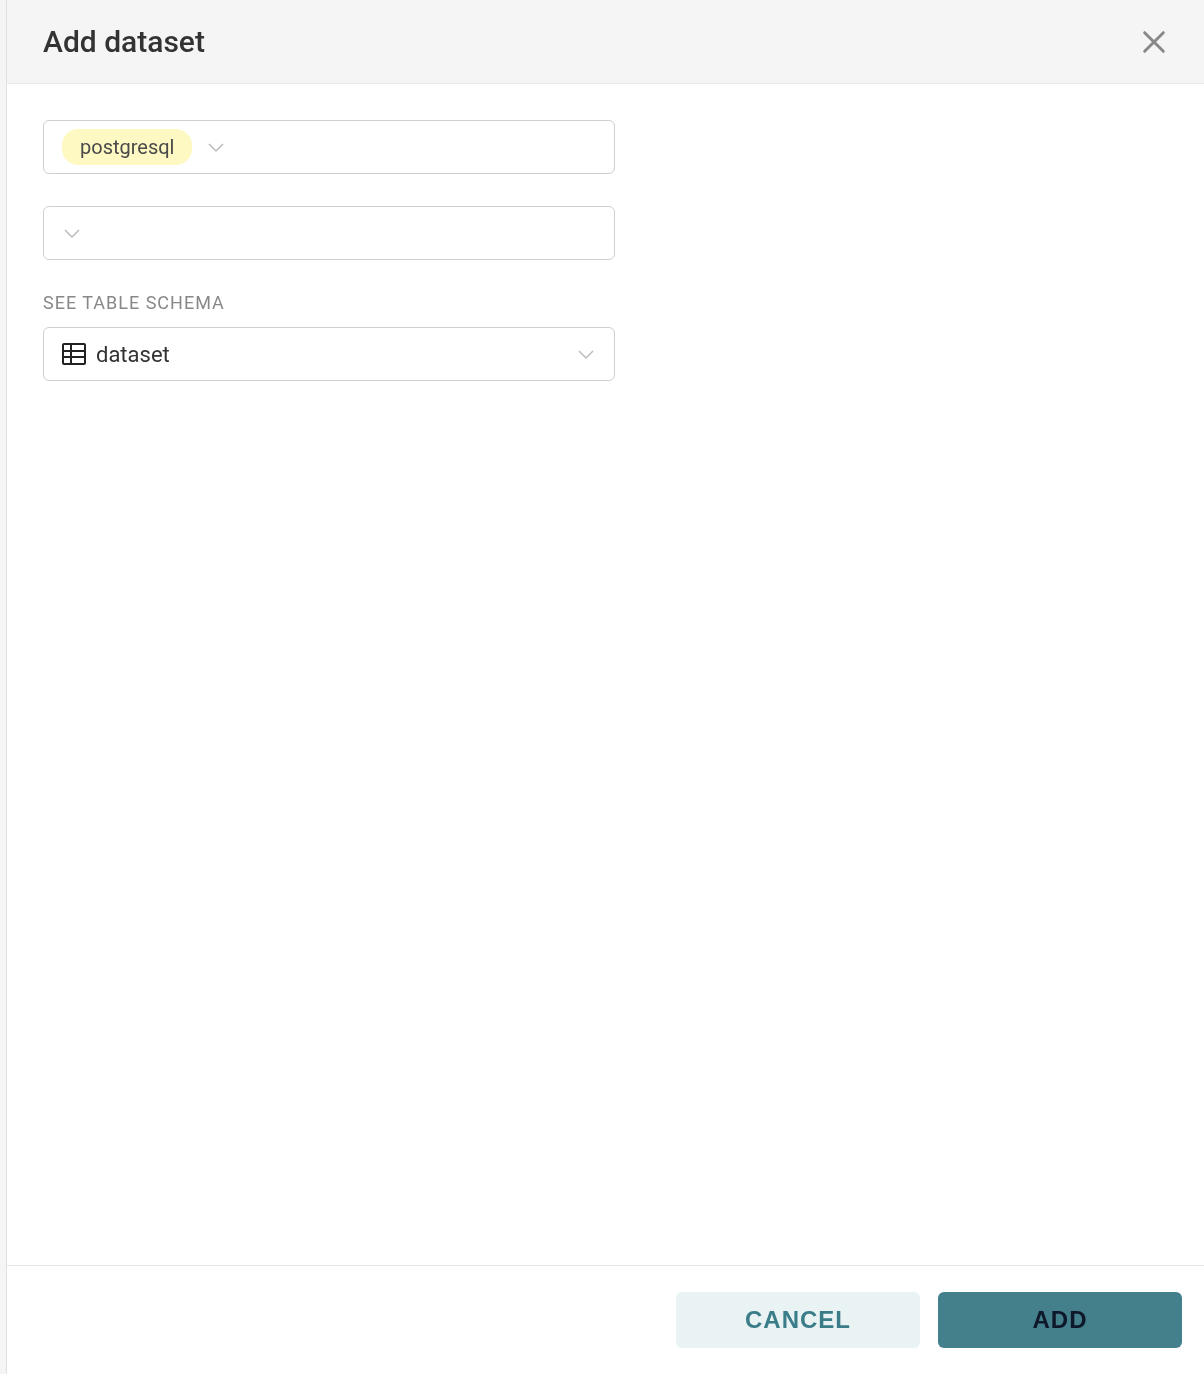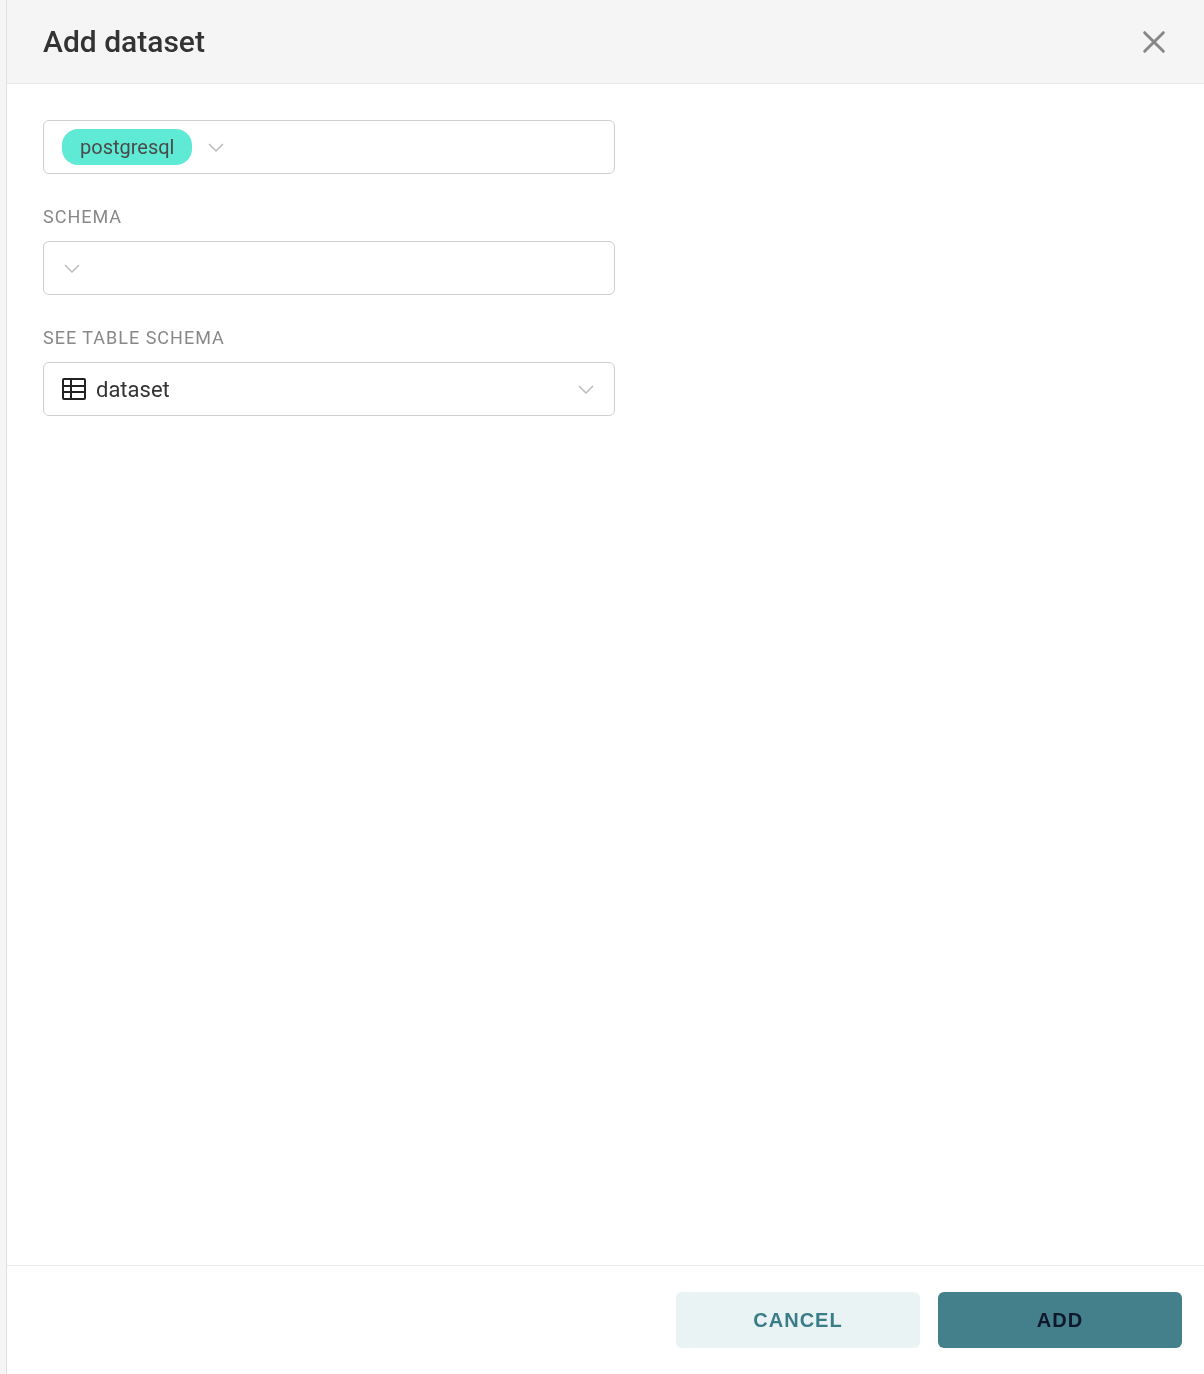--- a/index.html
+++ b/index.html
@@ -74,21 +74,21 @@
       border: 1px solid #cfcfcf;
       border-radius: 6px;
       display: flex;
       align-items: center;
       padding: 0 18px;
       cursor: pointer;
       background: #fff;
       position: relative;
     }
     .db-badge {
-      background: #5eead4;
+      background: #fef9c3;
       border-radius: 16px;
       padding: 6px 18px;
       font-size: 20px;
       color: #4a4a4a;
       margin-right: 14px;
     }
     .select-value {
       font-size: 22px;
       color: #333;
       flex: 1;
@@ -123,21 +123,21 @@
       padding: 26px 22px;
       display: flex;
       justify-content: flex-end;
       gap: 18px;
       background: #fff;
     }
     .btn {
       min-width: 244px;
       height: 56px;
       border-radius: 6px;
-      font-size: 20px;
+      font-size: 24px;
       font-weight: 600;
       letter-spacing: 1px;
       border: none;
       cursor: pointer;
       display: flex;
       align-items: center;
       justify-content: center;
     }
     .btn-cancel {
       background: #eaf3f3;
@@ -170,21 +170,20 @@
         <span class="db-badge">postgresql</span>
         <span class="chevron">
           <svg viewBox="0 0 18 12" fill="none" stroke="currentColor" stroke-width="1.5">
             <polyline points="2,3 9,10 16,3"></polyline>
           </svg>
         </span>
       </div>
     </div>
 
     <div class="field-group">
-      <div class="field-label">SCHEMA</div>
       <div class="select-box">
         <span class="chevron">
           <svg viewBox="0 0 18 12" fill="none" stroke="currentColor" stroke-width="1.5">
             <polyline points="2,3 9,10 16,3"></polyline>
           </svg>
         </span>
       </div>
     </div>
 
     <div class="field-group">

